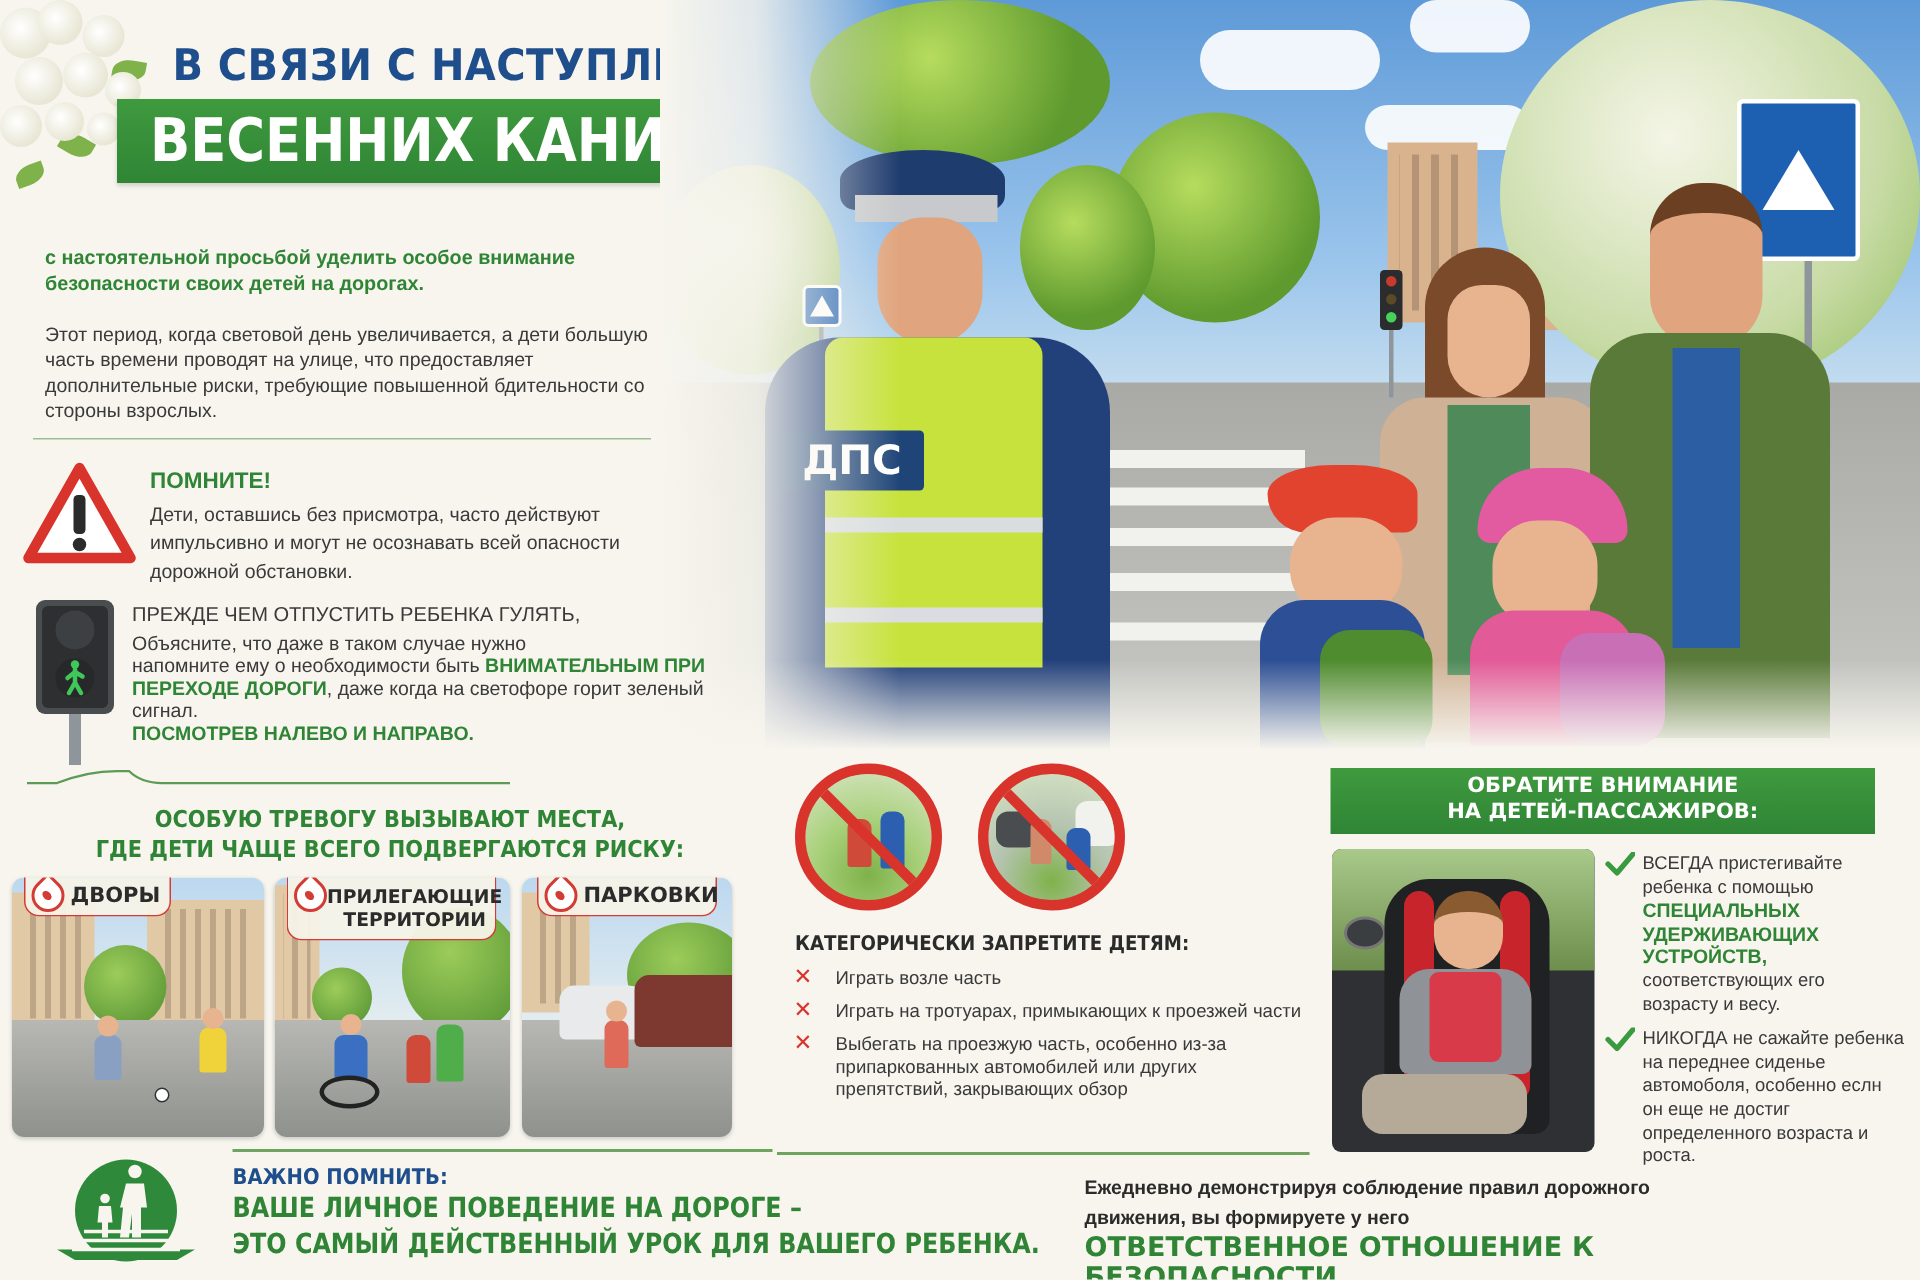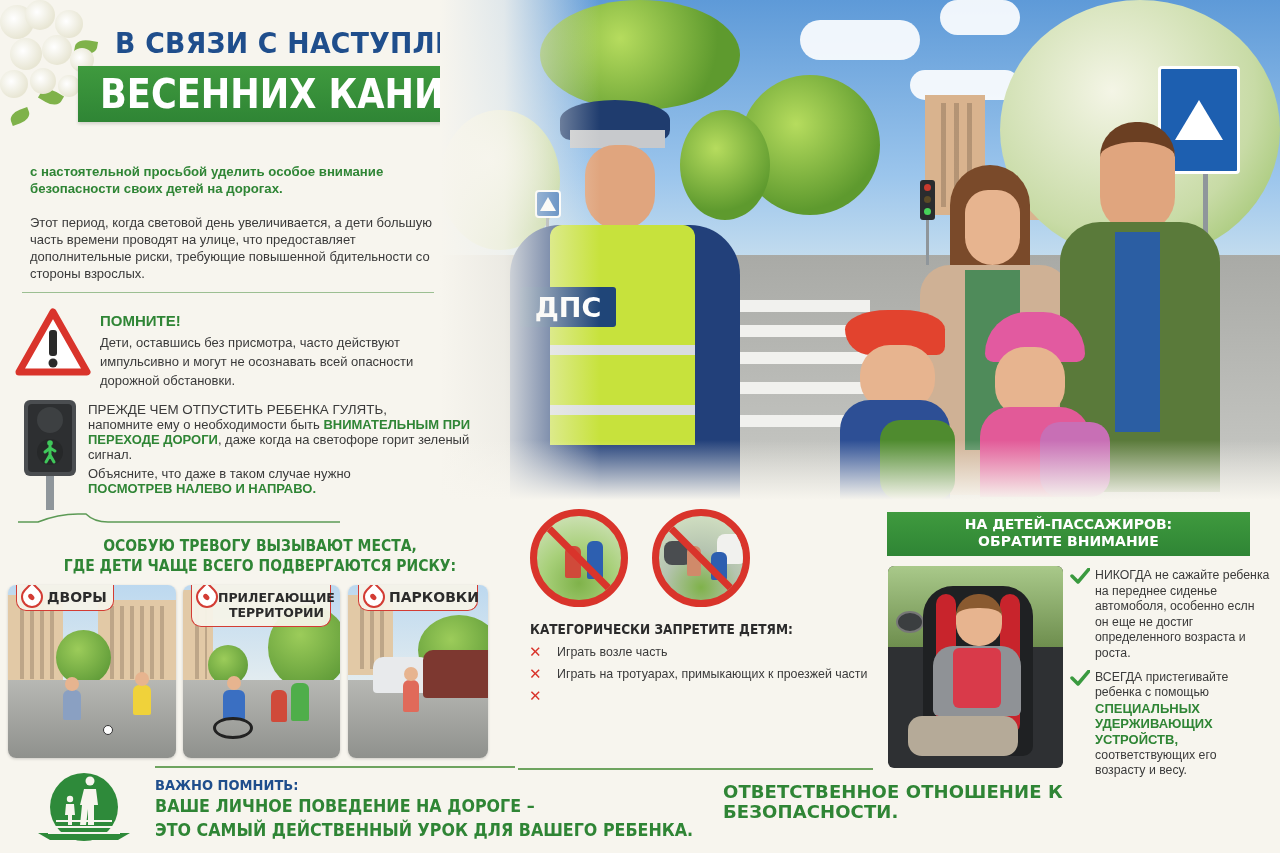--- a/index.html
+++ b/index.html
@@ -283,24 +283,24 @@
   <rect x="24" y="70" width="8" height="40" fill="#8f969b"></rect>
   <rect x="2" y="0" width="52" height="76" rx="6" fill="#4a4d50"></rect>
   <rect x="6" y="4" width="44" height="68" rx="4" fill="#2d2f31"></rect>
   <circle cx="28" cy="20" r="13" fill="#3d4042"></circle>
   <circle cx="28" cy="52" r="13" fill="#262829"></circle>
   <circle cx="28" cy="43" r="2.8" fill="#3fc75a"></circle>
   <path d="M28 46 L28 55 M28 48 L23 52 M28 48 L33 51 M28 55 L24 62 M28 55 L32 62" stroke="#3fc75a" stroke-width="3" stroke-linecap="round" fill="none"></path>
 </svg>
 <div class="abs before-text">
   <div class="caps">ПРЕЖДЕ ЧЕМ ОТПУСТИТЬ РЕБЕНКА ГУЛЯТЬ,</div>
+  <div style="margin-top:4px;">Объясните, что даже в таком случае нужно</div>
   <div>
     <span>напомните ему о необходимости быть </span><span class="green">ВНИМАТЕЛЬНЫМ ПРИ ПЕРЕХОДЕ ДОРОГИ</span><span>, даже когда на светофоре горит зеленый сигнал.</span>
   </div>
-  <div style="margin-top:4px;">Объясните, что даже в таком случае нужно</div>
   <div class="dgreen">ПОСМОТРЕВ НАЛЕВО И НАПРАВО.</div>
 </div>
 <svg class="abs curve-line" viewBox="0 0 322 14">
   <path d="M0 12 L20 12 Q40 4 60 4 L68 4 Q76 12 90 12 L322 12" stroke="#5c9a55" stroke-width="1.5" fill="none"></path>
 </svg>
 
 <div class="abs risk-title">
   <div>ОСОБУЮ ТРЕВОГУ ВЫЗЫВАЮТ МЕСТА,</div>
   <div>ГДЕ ДЕТИ ЧАЩЕ ВСЕГО ПОДВЕРГАЮТСЯ РИСКУ:</div>
 </div>
@@ -364,64 +364,65 @@
 <div class="abs no-circle" style="left:652px;background:radial-gradient(circle at 50% 85%, #7fb24a 0%, #b5c4b0 45%, #d8e6c6 100%);">
   <div class="fig" style="left:5px;top:25px;width:28px;height:24px;background:#4a4d50;border-radius:8px;"></div>
   <div class="fig" style="left:58px;top:18px;width:30px;height:30px;background:#f1f1ee;border-radius:8px;"></div>
   <div class="fig" style="left:28px;top:30px;width:14px;height:30px;background:#d08a6a;"></div>
   <div class="fig" style="left:52px;top:36px;width:16px;height:28px;background:#2d5fb0;"></div>
 </div>
 <div class="abs forbid-title">КАТЕГОРИЧЕСКИ ЗАПРЕТИТЕ ДЕТЯМ:</div>
 <ul class="abs forbid-list">
   <li><span class="x">✕</span><span>Играть возле часть</span></li>
   <li><span class="x">✕</span><span>Играть на тротуарах, примыкающих к проезжей части</span></li>
-  <li><span class="x">✕</span></li>
+  <li><span class="x">✕</span><span>Выбегать на проезжую часть, особенно из-за припаркованных автомобилей или других препятствий, закрывающих обзор</span></li>
 </ul>
 <div class="abs forbid-sep"></div>
 
 <div class="abs pass-banner">
+  <div>ОБРАТИТЕ ВНИМАНИЕ</div>
   <div>НА ДЕТЕЙ-ПАССАЖИРОВ:</div>
-  <div>ОБРАТИТЕ ВНИМАНИЕ</div>
 </div>
 <div class="abs car-photo">
   <div style="position:absolute;left:0;top:0;width:100%;height:40%;background:linear-gradient(180deg,#a9c98a,#6e8e4e);"></div>
   <div style="position:absolute;left:8px;top:45px;width:28px;height:22px;border-radius:50%;background:#3b3e40;border:2px solid #777;"></div>
   <div style="position:absolute;left:35px;top:20px;width:110px;height:170px;background:#1f2123;border-radius:30px 30px 10px 10px;"></div>
   <div style="position:absolute;left:48px;top:28px;width:20px;height:140px;background:#c8242c;border-radius:10px;"></div>
   <div style="position:absolute;left:112px;top:28px;width:20px;height:140px;background:#c8242c;border-radius:10px;"></div>
   <div style="position:absolute;left:68px;top:28px;width:46px;height:52px;background:#e7b48f;border-radius:22px;border-top:14px solid #8a5a30;"></div>
   <div style="position:absolute;left:45px;top:80px;width:88px;height:70px;background:#8f9296;border-radius:20px 20px 6px 6px;"></div>
   <div style="position:absolute;left:65px;top:82px;width:48px;height:60px;background:#d93a4a;border-radius:6px;"></div>
   <div style="position:absolute;left:20px;top:150px;width:110px;height:40px;background:#b5aa98;border-radius:14px;"></div>
 </div>
 <ul class="abs check-list">
   <li>
     <svg class="chk" viewBox="0 0 20 16">
         <path d="M2 8 L8 14 L19 1" stroke="#3a9a3f" stroke-width="3.5" fill="none" stroke-linecap="round" stroke-linejoin="round"></path>
       </svg>
-    <span>НИКОГДА</span><span> не сажайте ребенка на переднее сиденье автомоболя, особенно еслн он еще не достиг определенного возраста и роста.</span>
+    <span>ВСЕГДА</span><span> пристегивайте ребенка с помощью</span>
+    <div class="caps-green">СПЕЦИАЛЬНЫХ УДЕРЖИВАЮЩИХ УСТРОЙСТВ,</div>
+    <div>соответствующих его возрасту и весу.</div>
   </li>
   <li>
     <svg class="chk" viewBox="0 0 20 16">
         <path d="M2 8 L8 14 L19 1" stroke="#3a9a3f" stroke-width="3.5" fill="none" stroke-linecap="round" stroke-linejoin="round"></path>
       </svg>
-    <span>ВСЕГДА</span><span> пристегивайте ребенка с помощью</span>
-    <div class="caps-green">СПЕЦИАЛЬНЫХ УДЕРЖИВАЮЩИХ УСТРОЙСТВ,</div>
-    <div>соответствующих его возрасту и весу.</div>
+    <span>НИКОГДА</span><span> не сажайте ребенка на переднее сиденье автомоболя, особенно еслн он еще не достиг определенного возраста и роста.</span>
   </li>
 </ul>
 
 <div class="abs bottom-sep"></div>
 <svg class="abs ped-icon" viewBox="0 0 100 75">
   <ellipse cx="50" cy="38" rx="34" ry="34" fill="#2e8a3a"></ellipse>
   <path d="M4 64 L96 64 L84 71 L16 71 Z" fill="#2e8a3a"></path>
   <path d="M22 52 L78 52 M18 58 L82 58 M14 64 L86 64" stroke="#f7f5ee" stroke-width="2.2"></path>
   <circle cx="56" cy="12" r="4.5" fill="#f7f5ee"></circle>
   <path d="M50 20 L62 20 L64 36 L60 36 L60 56 L54 56 L54 40 L52 56 L46 56 L48 36 L46 36 Z" fill="#f7f5ee"></path>
   <circle cx="36" cy="30" r="3.2" fill="#f7f5ee"></circle>
   <path d="M32 35 L40 35 L41 46 L38 46 L38 56 L34 56 L34 46 L31 46 Z" fill="#f7f5ee"></path>
 </svg>
 <div class="abs important-label">ВАЖНО ПОМНИТЬ:</div>
 <div class="abs important-line" style="top:795px;">ВАШЕ ЛИЧНОЕ ПОВЕДЕНИЕ НА ДОРОГЕ –</div>
 <div class="abs important-line" style="top:819px;">ЭТО САМЫЙ ДЕЙСТВЕННЫЙ УРОК ДЛЯ ВАШЕГО РЕБЕНКА.</div>
 <div class="abs daily-text">
+  <span>Ежедневно демонстрируя соблюдение правил дорожного движения, вы формируете у него</span>
   <div class="green">ОТВЕТСТВЕННОЕ ОТНОШЕНИЕ К БЕЗОПАСНОСТИ.</div>
 </div>
 
 </body></html>

